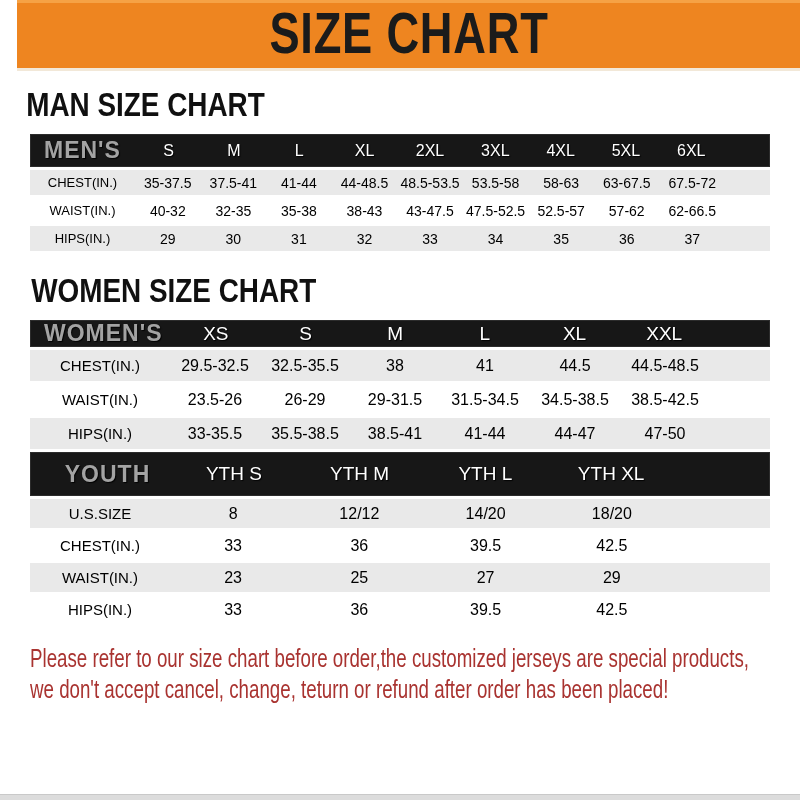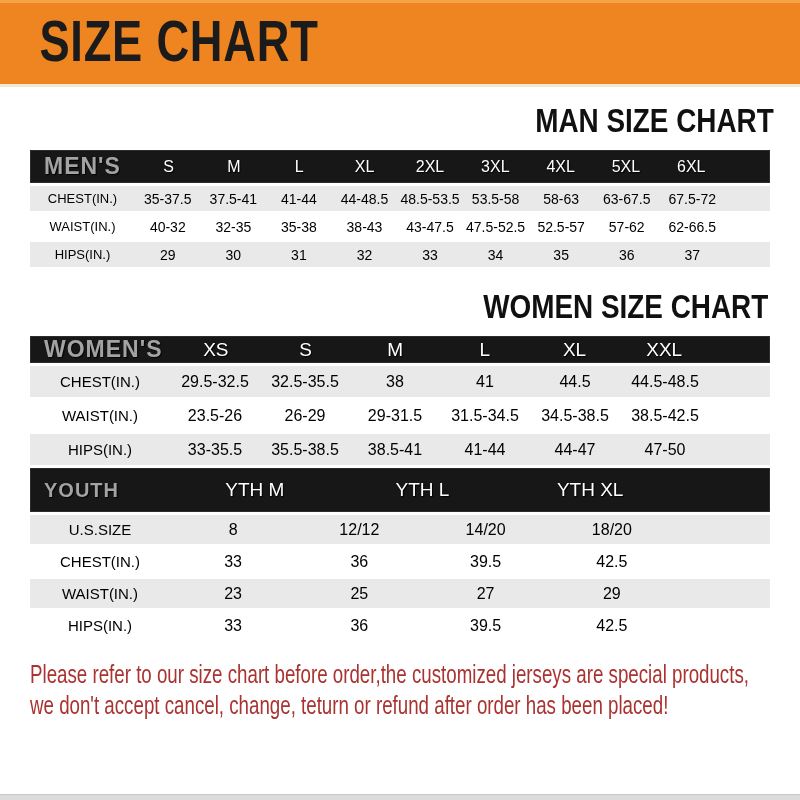--- a/index.html
+++ b/index.html
@@ -13,45 +13,46 @@
     background: #ffffff;
     overflow: hidden;
     --accent: #EE8520;
     --bar: #171717;
     --stripe: #E9E9E9;
     --red: #A93330;
   }
 
   
   .banner {
-    height: 87px;
+    height: 71px;
     background: linear-gradient(#f6a245 0 3px, var(--accent) 3px 100%);
     border-bottom: 3px solid #f2e8d8;
     display: flex;
     align-items: center;
-    justify-content: flex-start;
+    justify-content: center;
+    margin-left: 17px;
   }
   .banner-title {
     display: inline-block;
     font-size: 58px;
     font-weight: bold;
     color: #1b1b1b;
     letter-spacing: 1px;
     transform: scaleX(0.78);
     white-space: nowrap;
     line-height: 1;
     padding-bottom: 2px;
   }
 
   
   .section-title {
-    text-align: right;
+    text-align: left;
     height: 36px;
     line-height: 36px;
-    margin: 15px 0 12px 0;
+    margin: 15px 11px 12px 0;
   }
   .section-title .st-inner {
     display: inline-block;
     font-size: 34px;
     font-weight: bold;
     color: #101010;
     transform: scaleX(0.82);
     white-space: nowrap;
   }
   .mt-women .section-title { margin-top: 18px; }
@@ -87,21 +88,21 @@
   #table-men .label-cell { font-size: 13px; }
 
   #table-women { --label-w: 140px; --filler-w: 60px; }
   #table-women .thead { height: 27px; font-size: 19px; }
   #table-women .header-label { font-size: 23px; letter-spacing: 1px; }
   #table-women .drow { height: 34px; font-size: 16px; }
   #table-women .label-cell { font-size: 15px; }
 
   #table-youth { --label-w: 140px; --filler-w: 95px; }
   #table-youth .thead { height: 44px; font-size: 19px; }
-  #table-youth .header-label { font-size: 20px; letter-spacing: 1px; }
+  #table-youth .header-label { font-size: 23px; letter-spacing: 1px; text-align: center; }
   #table-youth .drow { height: 32px; font-size: 16px; }
   #table-youth .label-cell { font-size: 15px; }
 
   
   .notice {
     margin: 16px 0 0 30px;
     width: 1030px;
     transform: scaleX(0.72);
     transform-origin: left top;
     color: var(--red);
@@ -234,20 +235,21 @@
           <div class="tcell vcell">47-50</div>
           <div class="tcell filler"></div>
         </div>
       </div>
   </section>
 
   <section class="chart-section mt-youth">
     <div class="size-table" id="table-youth">
         <div class="trow thead">
           <div class="tcell header-label">YOUTH</div>
+          <div class="tcell hcell">YTH S</div>
           <div class="tcell hcell">YTH M</div>
           <div class="tcell hcell">YTH L</div>
           <div class="tcell hcell">YTH XL</div>
           <div class="tcell filler"></div>
         </div>
         <div class="trow drow stripe">
           <div class="tcell label-cell">U.S.SIZE</div>
           <div class="tcell vcell">8</div>
           <div class="tcell vcell">12/12</div>
           <div class="tcell vcell">14/20</div>

